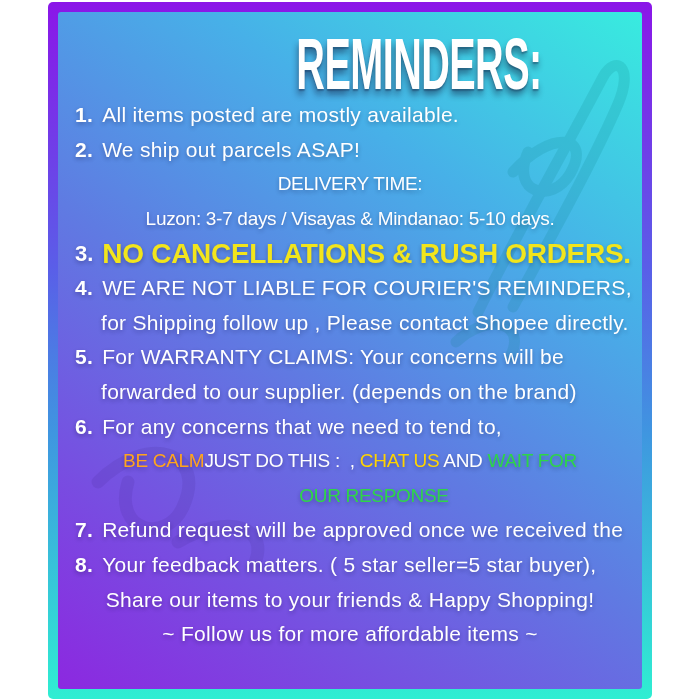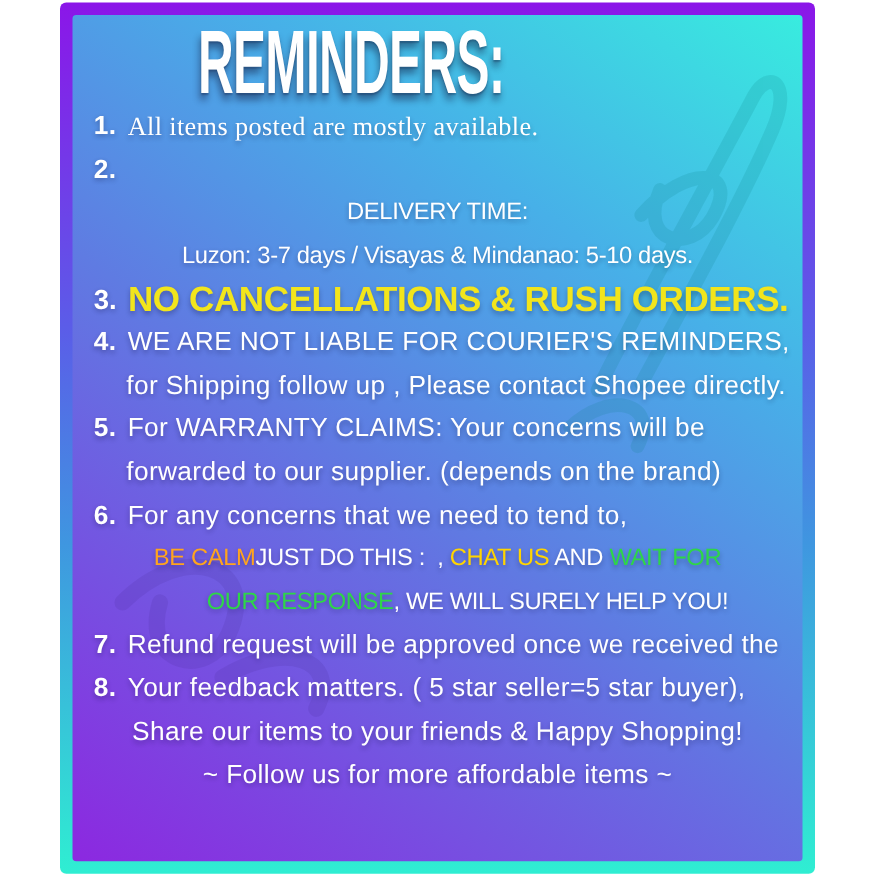--- a/index.html
+++ b/index.html
@@ -4,21 +4,21 @@
 <style>
   html,body{margin:0;padding:0;background:#ffffff;}
   .canvas{position:relative;width:700px;height:700px;background:#ffffff;overflow:hidden;
           font-family:"Liberation Sans",sans-serif;}
   .poster-frame{position:absolute;left:48px;top:2px;width:604px;height:697px;
           border-radius:5px;padding:10px;box-sizing:border-box;
           background:linear-gradient(180deg,#8b16e8 0%,#5a5ee8 38%,#3f96e0 62%,#2feed2 100%);}
   .poster-panel{position:relative;width:100%;height:100%;border-radius:3px;overflow:hidden;
           background:linear-gradient(215deg,#38ecdf 0%,#47b0e8 28%,#5f7be2 55%,#8c28e0 100%);}
   .watermark{position:absolute;inset:0;pointer-events:none;}
-  .title-row{height:68px;display:flex;align-items:center;justify-content:flex-start;padding-top:4px;}
+  .title-row{height:68px;display:flex;align-items:center;justify-content:flex-end;padding-top:18px;}
   .title-row span{display:inline-block;font-weight:bold;font-size:72px;line-height:64px;
           color:#ffffff;letter-spacing:-1px;transform:scaleX(0.55);transform-origin:center;
           text-shadow:-2px 6px 8px rgba(15,15,50,0.45), 0 2px 2px rgba(15,15,50,0.3);
           white-space:nowrap;}
   .lines{position:relative;}
   .line{height:34.6px;display:flex;align-items:center;white-space:nowrap;}
   .line span{white-space:pre;color:#fff;font-size:21px;letter-spacing:0.3px;
           text-shadow:0 2px 4px rgba(15,15,60,0.32);}
   .num{font-weight:700;margin-right:9px;letter-spacing:0;}
   .l-item{padding-left:17px;}
@@ -48,24 +48,25 @@
         </g>
       </svg>
 
       <div class="title-row">
         <span>REMINDERS:</span>
       </div>
 
       <div class="lines" id="lines">
           <div class="line l-item">
             <span class="num">1.</span>
-            <span class="seg" style="color: rgb(255, 255, 255); font-family: Liberation Serif, serif;">All items posted are mostly available.</span>
+            <span class="seg" style="color: rgb(255, 255, 255);">All items posted are mostly available.</span>
           </div>
           <div class="line l-item">
             <span class="num">2.</span>
+            <span class="seg" style="color: rgb(255, 255, 255);">We ship out parcels ASAP!</span>
           </div>
           <div class="line l-center-bold">
             <span class="seg" style="color: rgb(255, 255, 255);">DELIVERY TIME:</span>
           </div>
           <div class="line l-center-bold">
             <span class="seg" style="color: rgb(255, 255, 255);">Luzon: 3-7 days / Visayas &amp; Mindanao: 5-10 days.</span>
           </div>
           <div class="line l-item-bold">
             <span class="num">3.</span>
             <span class="seg" style="color: rgb(242, 229, 28);">NO CANCELLATIONS &amp; RUSH ORDERS.</span>
@@ -91,21 +92,20 @@
           <div class="line l-center-bold">
             <span class="seg" style="color: rgb(255, 164, 30);">BE CALM</span>
             <span class="seg" style="color: rgb(255, 255, 255);">JUST DO THIS : </span>
             <span class="seg" style="color: rgb(255, 255, 255);"> , </span>
             <span class="seg" style="color: rgb(255, 212, 0);">CHAT US</span>
             <span class="seg" style="color: rgb(255, 255, 255);"> AND </span>
             <span class="seg" style="color: rgb(46, 214, 72);">WAIT FOR</span>
           </div>
           <div class="line l-center-bold">
             <span class="seg" style="color: rgb(46, 214, 72); margin-left: 48px;">OUR RESPONSE</span>
-            <span class="seg" style="color: rgb(255, 255, 255);">, WE WILL SURELY HELP YOU!</span>
           </div>
           <div class="line l-item">
             <span class="num">7.</span>
             <span class="seg" style="color: rgb(255, 255, 255);">Refund request will be approved once we received the</span>
           </div>
           <div class="line l-item">
             <span class="num">8.</span>
             <span class="seg" style="color: rgb(255, 255, 255);">Your feedback matters. ( 5 star seller=5 star buyer),</span>
           </div>
           <div class="line l-cont-center">

